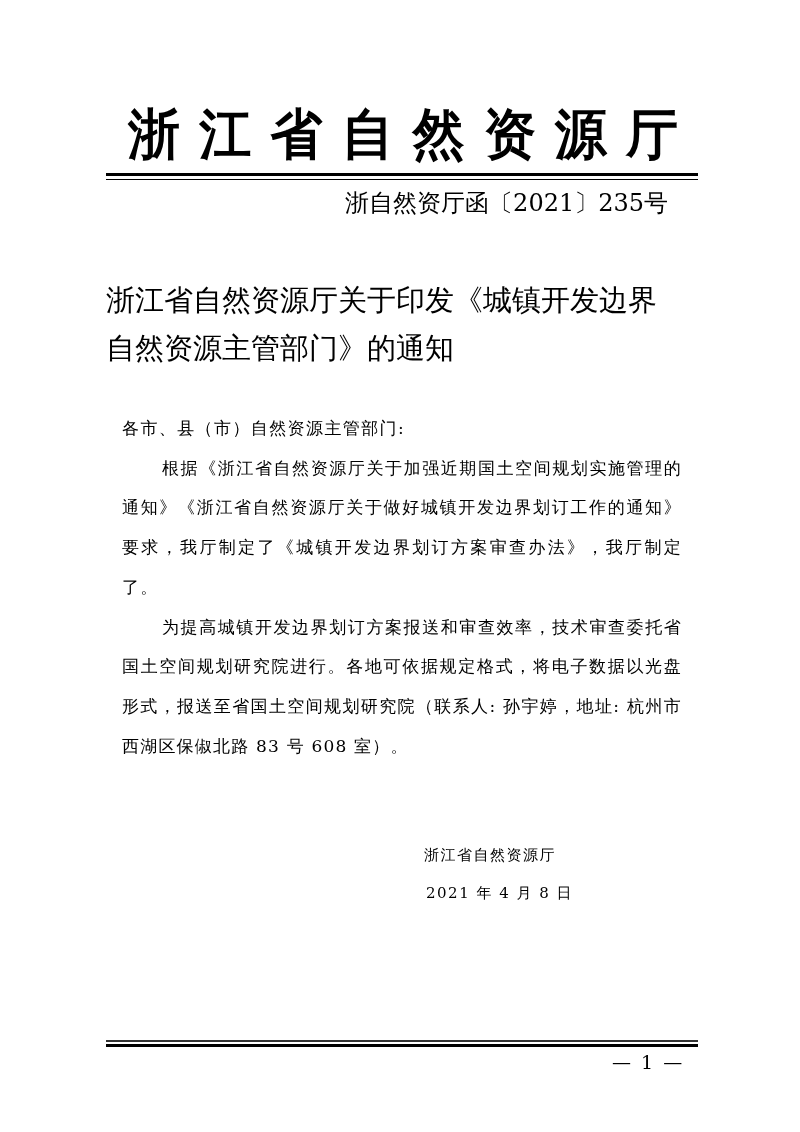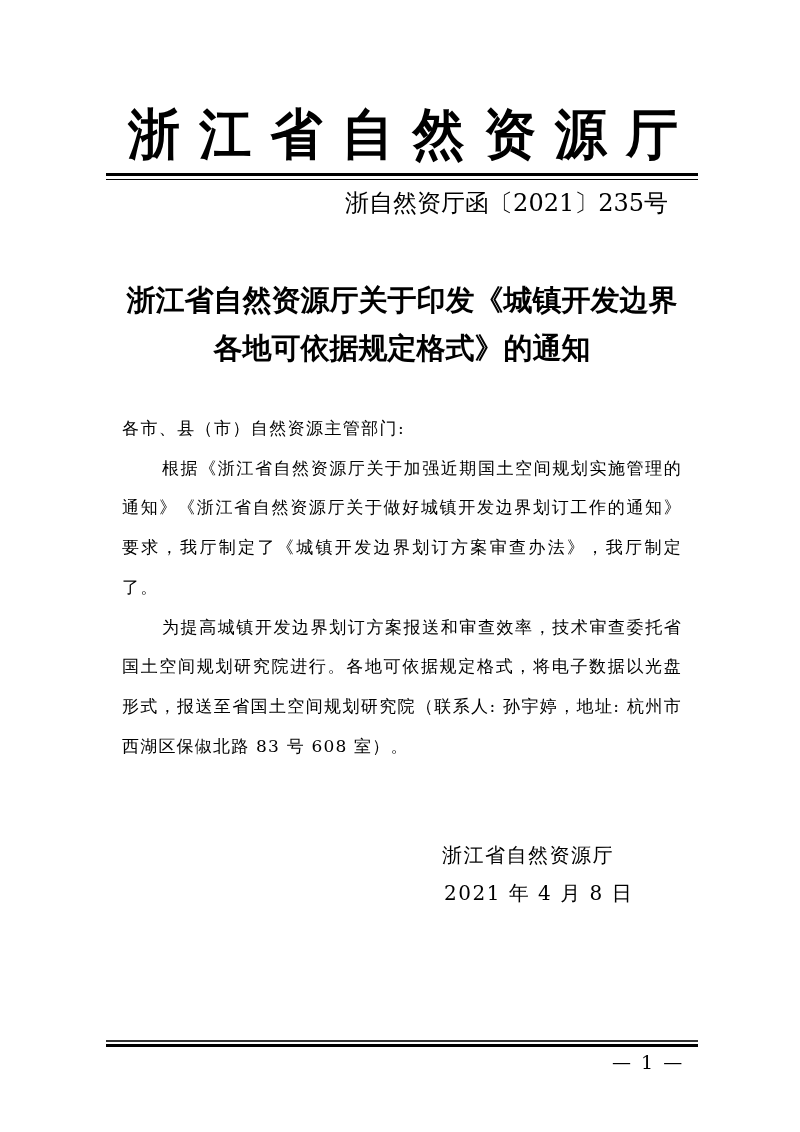--- a/index.html
+++ b/index.html
@@ -7,28 +7,28 @@
          font-family: "DejaVu Serif", "Liberation Serif", serif; color: #000; }
   .abs { position: absolute; }
   .org-header { left: 106px; width: 592px; top: 100px; height: 68px;
     display: flex; justify-content: space-between; align-items: center;
     padding: 0 20px 0 22px; box-sizing: border-box; }
   .org-header span { font-size: 52px; font-weight: 900; line-height: 1;
     font-family: "DejaVu Serif", serif; letter-spacing: 0; transform: scaleY(1.05); }
   .rule-thick { left: 106px; width: 592px; height: 3px; background: #000; }
   .rule-thin { left: 106px; width: 592px; height: 1px; background: #000; }
   .doc-number { right: 132px; top: 191px; font-size: 24px; line-height: 24px; white-space: nowrap; }
-  .title { left: 106px; width: 592px; text-align: center; font-size: 29px; font-weight: bold;
+  .title { left: 106px; width: 592px; font-size: 29px; font-weight: normal;
     line-height: 48px; letter-spacing: 0; }
   .title-line { display: block; white-space: nowrap; }
   .body-text { left: 122px; width: 560px; font-size: 17px; line-height: 39.7px; }
   .para { margin: 0; text-align: justify; text-align-last: left; letter-spacing: 1.2px; }
   .indent { text-indent: 40px; }
   .salutation { margin: 0; letter-spacing: 1.4px; }
-  .signature { left: 424px; top: 836px; font-size: 20px; line-height: 38px; letter-spacing: 1.5px; white-space: nowrap; margin-left: 18px; }
+  .signature { left: 424px; top: 836px; font-size: 15px; line-height: 38px; letter-spacing: 1.5px; white-space: nowrap; }
   .page-number { left: 612px; top: 1050px; font-size: 19px; line-height: 24px; white-space: nowrap; letter-spacing: 2px; }
 </style>
 </head>
 <body>
 
 <div class="abs org-header">
   <span>浙</span>
   <span>江</span>
   <span>省</span>
   <span>自</span>
@@ -38,21 +38,21 @@
   <span>厅</span>
 </div>
 
 <div class="abs rule-thick" style="top:173px;"></div>
 <div class="abs rule-thin" style="top:179px;"></div>
 
 <div class="abs doc-number">浙自然资厅函〔2021〕235号</div>
 
 <div class="abs title" style="top:276px;">
   <span class="title-line">浙江省自然资源厅关于印发《城镇开发边界</span>
-  <span class="title-line">各地可依据规定格式》的通知</span>
+  <span class="title-line">自然资源主管部门》的通知</span>
 </div>
 
 <div class="abs body-text" style="top:409px;">
   <p class="salutation">各市、县（市）自然资源主管部门:</p>
   <p class="para indent">根据《浙江省自然资源厅关于加强近期国土空间规划实施管理的通知》《浙江省自然资源厅关于做好城镇开发边界划订工作的通知》要求，我厅制定了《城镇开发边界划订方案审查办法》，我厅制定了。</p>
   <p class="para indent">为提高城镇开发边界划订方案报送和审查效率，技术审查委托省国土空间规划研究院进行。各地可依据规定格式，将电子数据以光盘形式，报送至省国土空间规划研究院（联系人: 孙宇婷，地址: 杭州市西湖区保俶北路 83 号 608 室）。</p>
 </div>
 
 <div class="abs signature">
   <div>浙江省自然资源厅</div>

